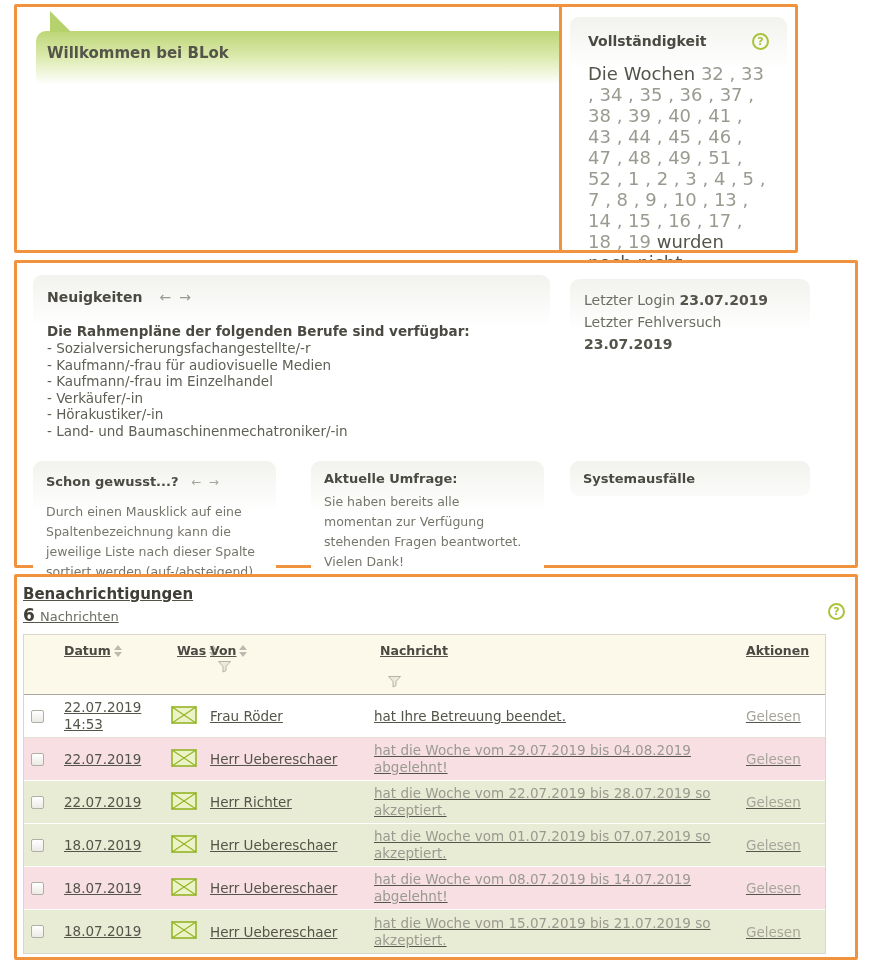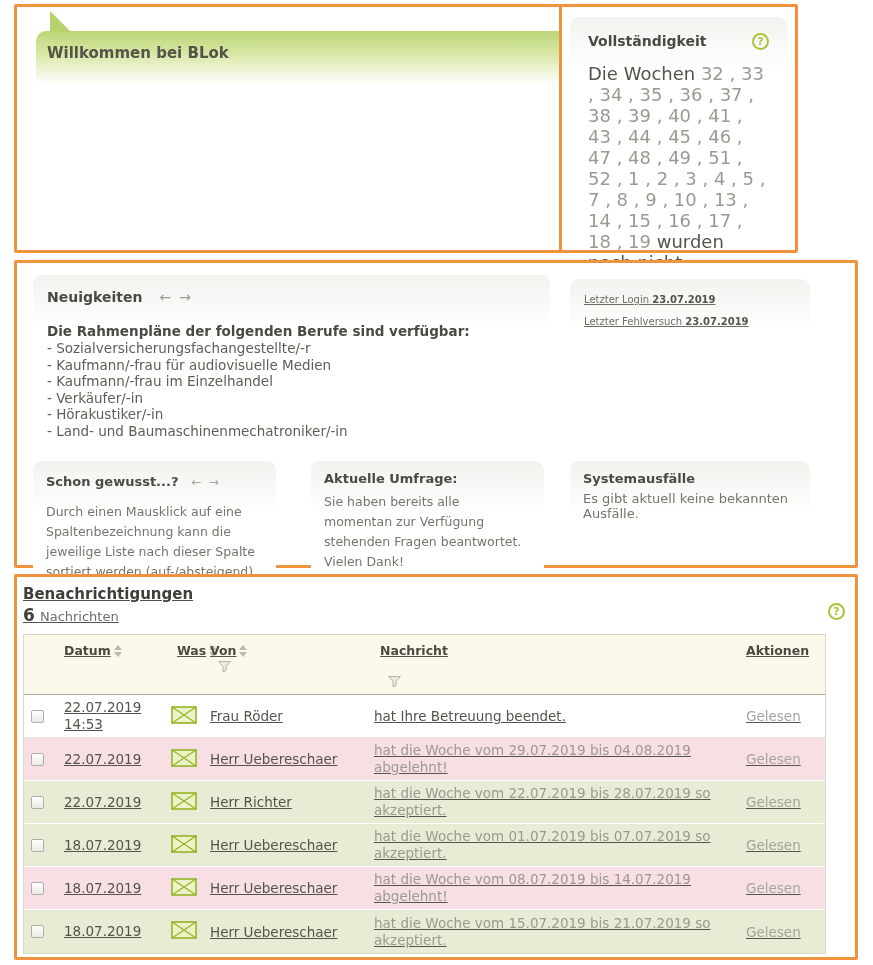--- a/index.html
+++ b/index.html
@@ -45,21 +45,21 @@
   .outage-box { position:absolute; left:553px; top:198px; width:240px; padding:10px 13px; }
 
   .title-arrows { color:#9b9a91; font-size:14px; margin-left:12px; letter-spacing:8px; cursor:pointer; }
   .small-title { font-size:13px; font-weight:bold; color:#4a4942; }
   .small-arrows { color:#a5a49b; font-size:12px; margin-left:8px; letter-spacing:7px; cursor:pointer; }
 
   .news-intro { margin-top:17px; font-size:13.5px; font-weight:bold; color:#4a4942; }
   .news-list { list-style:none; margin-top:1px; }
   .news-list li { font-size:13.5px; color:#5f5e55; line-height:16.5px; }
 
-  .login-line { font-size:10px; color:#6e6d63; line-height:22px;text-decoration:underline; }
+  .login-line { font-size:14px; color:#6e6d63; line-height:22px; }
   .login-line b { color:#55544a; }
 
   .tip-text { margin-top:12px; font-size:12.5px; color:#76756b; line-height:20px; }
   .survey-text { margin-top:6px; font-size:12.5px; color:#76756b; line-height:20px; }
   .outage-text { margin-top:5px; font-size:13px; color:#76756b; }
 
   
   .notif-inner { position:relative; height:100%; padding:8px 6px;text-decoration:underline; }
   .notif-title { font-size:15px; font-weight:bold; color:#3f3e37; }
   .notif-count-line { margin-top:2px; }
@@ -158,21 +158,20 @@
     <div class="tip-text">Durch einen Mausklick auf eine Spaltenbezeichnung kann die jeweilige Liste nach dieser Spalte sortiert werden (auf-/absteigend).</div>
   </div>
 
   <div class="soft survey-box">
     <div class="small-title">Aktuelle Umfrage:</div>
     <div class="survey-text">Sie haben bereits alle momentan zur Verfügung stehenden Fragen beantwortet. Vielen Dank!</div>
   </div>
 
   <div class="soft outage-box">
     <div class="small-title">Systemausfälle</div>
-    <div class="outage-text">Es gibt aktuell keine bekannten Ausfälle.</div>
   </div>
 
 </div>
 
 <div class="panel" id="p-notif">
   <div class="notif-inner">
     <div class="notif-title">Benachrichtigungen</div>
     <div class="notif-count-line"><span class="notif-count">6</span> <span class="notif-count-label">Nachrichten</span></div>
     <span class="help-icon notif-help">?</span>
 

